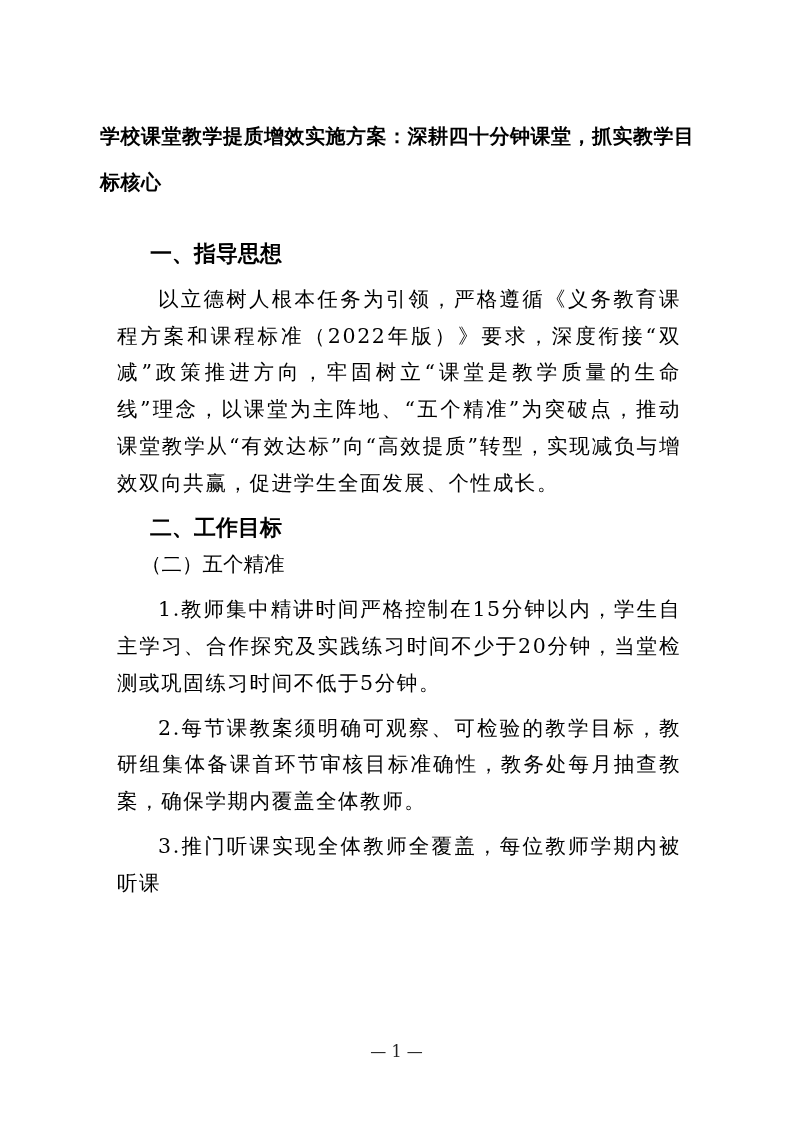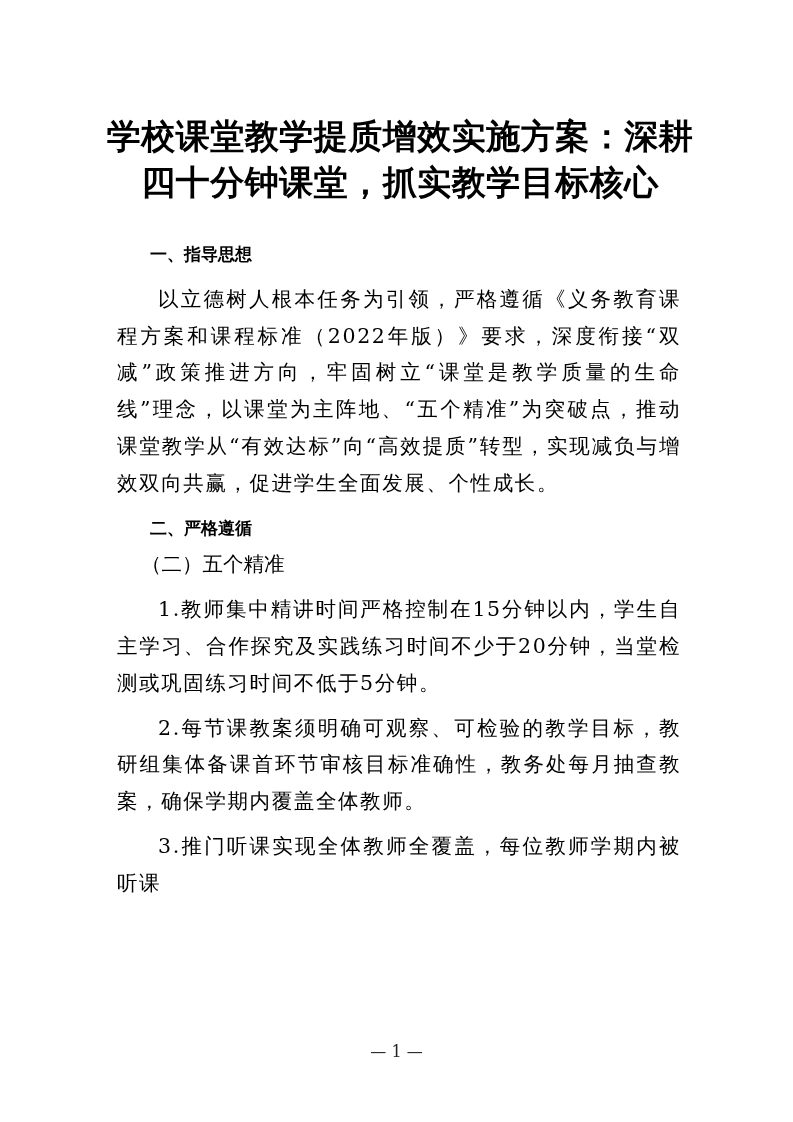--- a/index.html
+++ b/index.html
@@ -19,42 +19,41 @@
       left: 0; top: 0;
       width: 793px;
       height: 1122px;
       background: #ffffff;
     }
     .title {
       position: absolute;
       left: 100px;
       top: 113px;
       width: 600px;
-      text-align: center;
       font-family: "DejaVu Sans", sans-serif;
       font-weight: bold;
-      font-size: 34px;
+      font-size: 20px;
       line-height: 46px;
       letter-spacing: 0.5px;
     }
     .body {
       position: absolute;
       left: 109px;
       top: 236px;
       width: 580px;
       font-family: "DejaVu Serif", serif;
       font-size: 20.5px;
       line-height: 36.8px;
     }
     .h1 {
       font-family: "DejaVu Sans", sans-serif;
       font-weight: bold;
       text-indent: 41px;
       margin: 0;
-      font-size: 17px;
+      font-size: 22px;
     }
     .h2 {
       font-family: "DejaVu Sans", sans-serif;
       text-indent: 32px;
       margin: 0;
       font-size: 20.5px;
     }
     .p {
       text-indent: 41px;
       text-align: justify;
@@ -77,21 +76,21 @@
 <body>
 
 <div class="page">
 
   <div class="title">学校课堂教学提质增效实施方案：深耕四十分钟课堂，抓实教学目标核心</div>
 
   <div class="body">
     <p class="h1">一、指导思想</p>
     <p class="p">以立德树人根本任务为引领，严格遵循《义务教育课程方案和课程标准（2022年版）》要求，深度衔接“双减”政策推进方向，牢固树立“课堂是教学质量的生命线”理念，以课堂为主阵地、“五个精准”为突破点，推动课堂教学从“有效达标”向“高效提质”转型，实现减负与增效双向共赢，促进学生全面发展、个性成长。</p>
 
-    <p class="h1">二、严格遵循</p>
+    <p class="h1">二、工作目标</p>
 
 
     <p class="h2">（二）五个精准</p>
     <p class="p">1.教师集中精讲时间严格控制在15分钟以内，学生自主学习、合作探究及实践练习时间不少于20分钟，当堂检测或巩固练习时间不低于5分钟。</p>
     <p class="p">2.每节课教案须明确可观察、可检验的教学目标，教研组集体备课首环节审核目标准确性，教务处每月抽查教案，确保学期内覆盖全体教师。</p>
     <p class="p">3.推门听课实现全体教师全覆盖，每位教师学期内被听课</p>
   </div>
 
   <div class="footer">— 1 —</div>
 </div>

